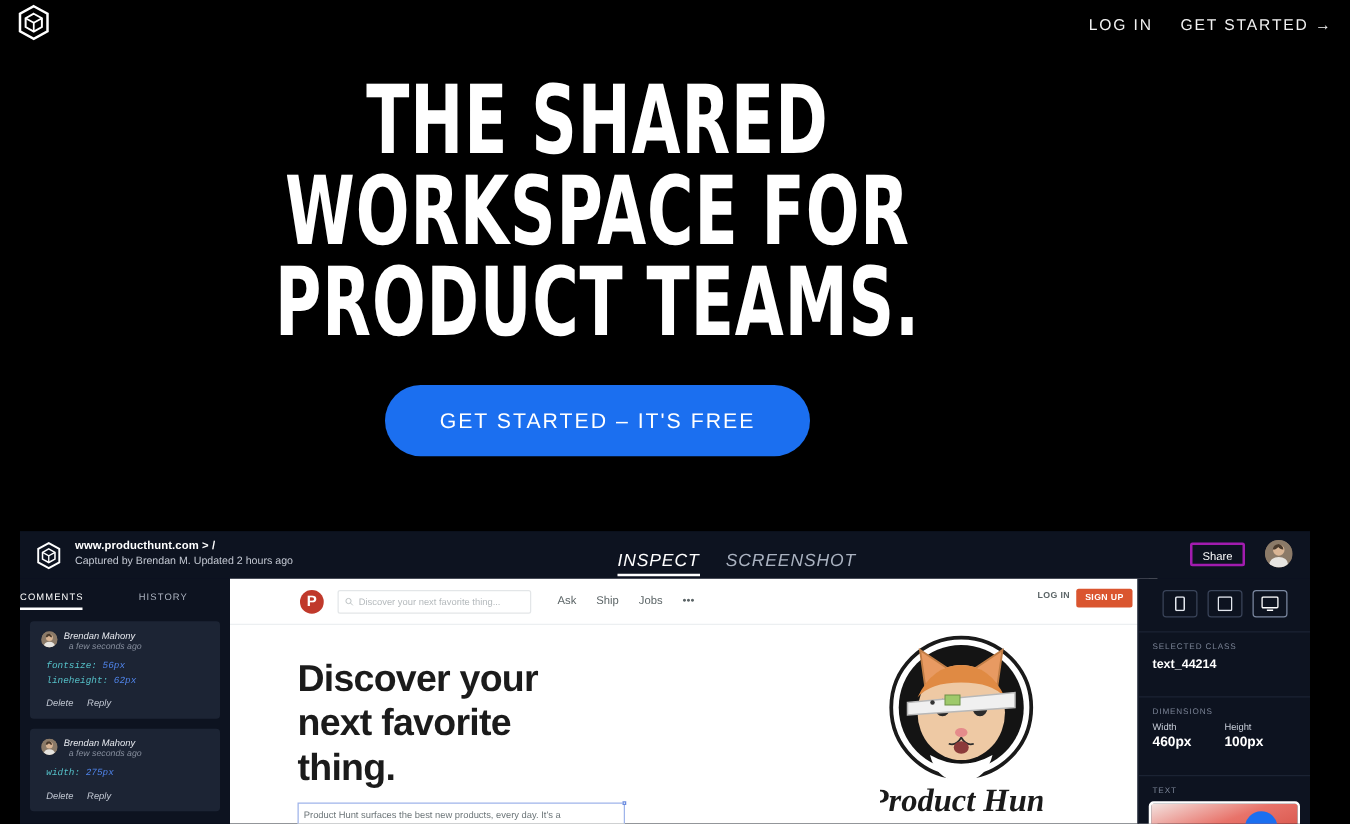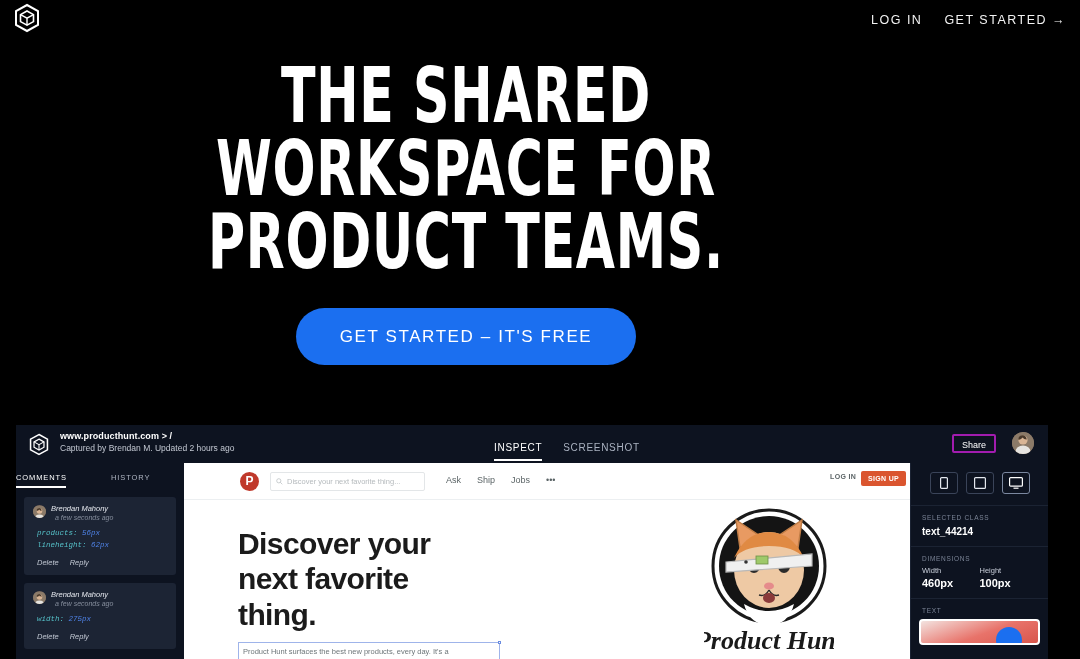--- a/index.html
+++ b/index.html
@@ -44,21 +44,21 @@
     font-size: 12.5px;
     letter-spacing: 1.5px;
     font-weight: 400;
     text-decoration: none;
     white-space: nowrap;
   }
 
   
   .hero {
     position: absolute;
-    top: 40px; left: 0;
+    top: 40px; left: 12px;
     width: 932px;
     text-align: center;
   }
   .hero-title {
     color: #ffffff;
     font-family: "Liberation Sans Narrow", "DejaVu Sans Condensed", "Liberation Sans", sans-serif;
     font-weight: 700;
     font-size: 76px;
     line-height: 0.96;
     letter-spacing: 1px;
@@ -138,26 +138,27 @@
     position: absolute;
     left: 478px;
     top: 0;
     height: 38px;
     display: flex;
     align-items: center;
     gap: 21px;
   }
   .app-tab {
     color: #aab2c0;
-    font-size: 10px;
+    font-size: 14px;
     letter-spacing: 0.7px;
     height: 38px;
     line-height: 46px;
     cursor: pointer;
     position: relative;
+    font-style: italic;
   }
   .app-tab.active { color: #ffffff; }
   .app-tab.active::after {
     content: "";
     position: absolute;
     left: 0; right: 0; bottom: 2px;
     height: 2px;
     background: #ffffff;
   }
   .share-button {
@@ -418,21 +419,21 @@
     width: 28px; height: 22px;
     border: 1px solid #3a4459;
     border-radius: 3px;
     display: flex;
     align-items: center;
     justify-content: center;
     cursor: pointer;
   }
   .device-btn.active { border-color: #7b88a0; }
   .insp-section {
-    padding: 8px 11px 9px 11px;
+    padding: 8px 11px 20px 11px;
     border-bottom: 1px solid #1b2333;
   }
   .insp-label {
     color: #7b8496;
     font-size: 6.5px;
     letter-spacing: 0.7px;
   }
   .insp-value {
     color: #ffffff;
     font-size: 10px;
@@ -531,21 +532,21 @@
           <rect width="13" height="13" fill="#8b7a68"></rect>
           <circle cx="6.5" cy="5" r="2.8" fill="#d9b595"></circle>
           <path d="M6.5 2 a2.9 2.9 0 0 0 -2.9 2.7 c1.1 .2 2 -.4 2.6 -1.2 c.5 .8 1.4 1.3 2.5 1.2 A2.9 2.9 0 0 0 6.5 2" fill="#4a3a2c"></path>
           <ellipse cx="6.5" cy="12" rx="4.5" ry="3.6" fill="#e6e4e0"></ellipse>
         </svg>
       </div>
       <div class="cc-name">Brendan Mahony</div>
       <div class="cc-time">a few seconds ago</div>
       <div class="cc-props">
         <div>
-          <span class="cc-key">products:</span>
+          <span class="cc-key">fontsize:</span>
           <span class="cc-val">56px</span>
         </div>
         <div>
           <span class="cc-key">lineheight:</span>
           <span class="cc-val">62px</span>
         </div>
       </div>
       <div class="cc-actions">
         <span class="cc-action">Delete</span>
         <span class="cc-action">Reply</span>

